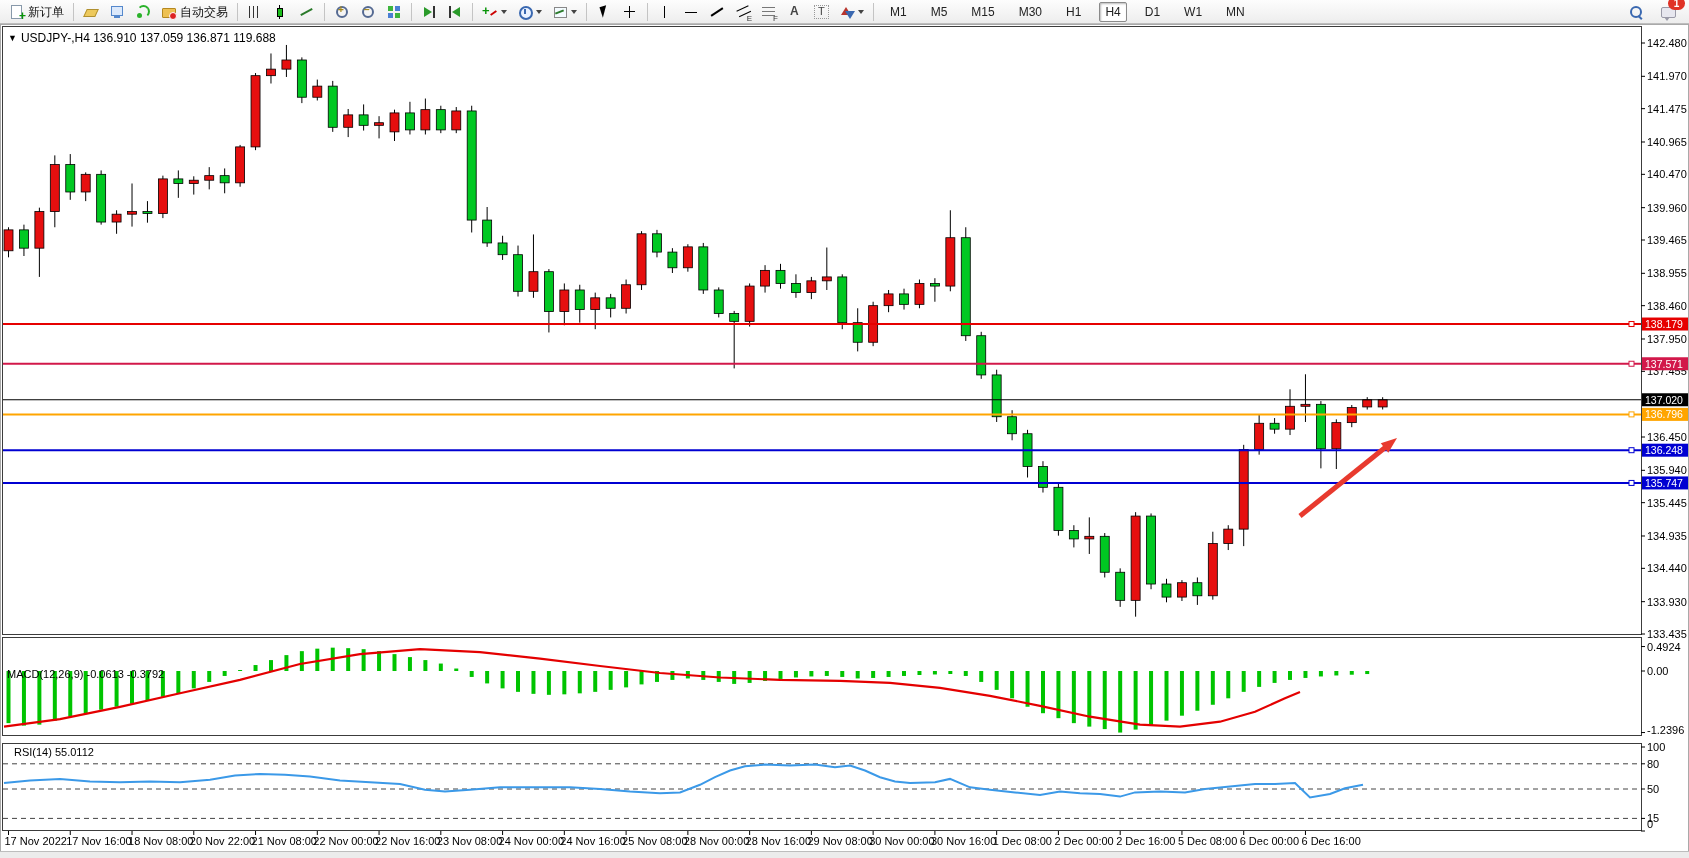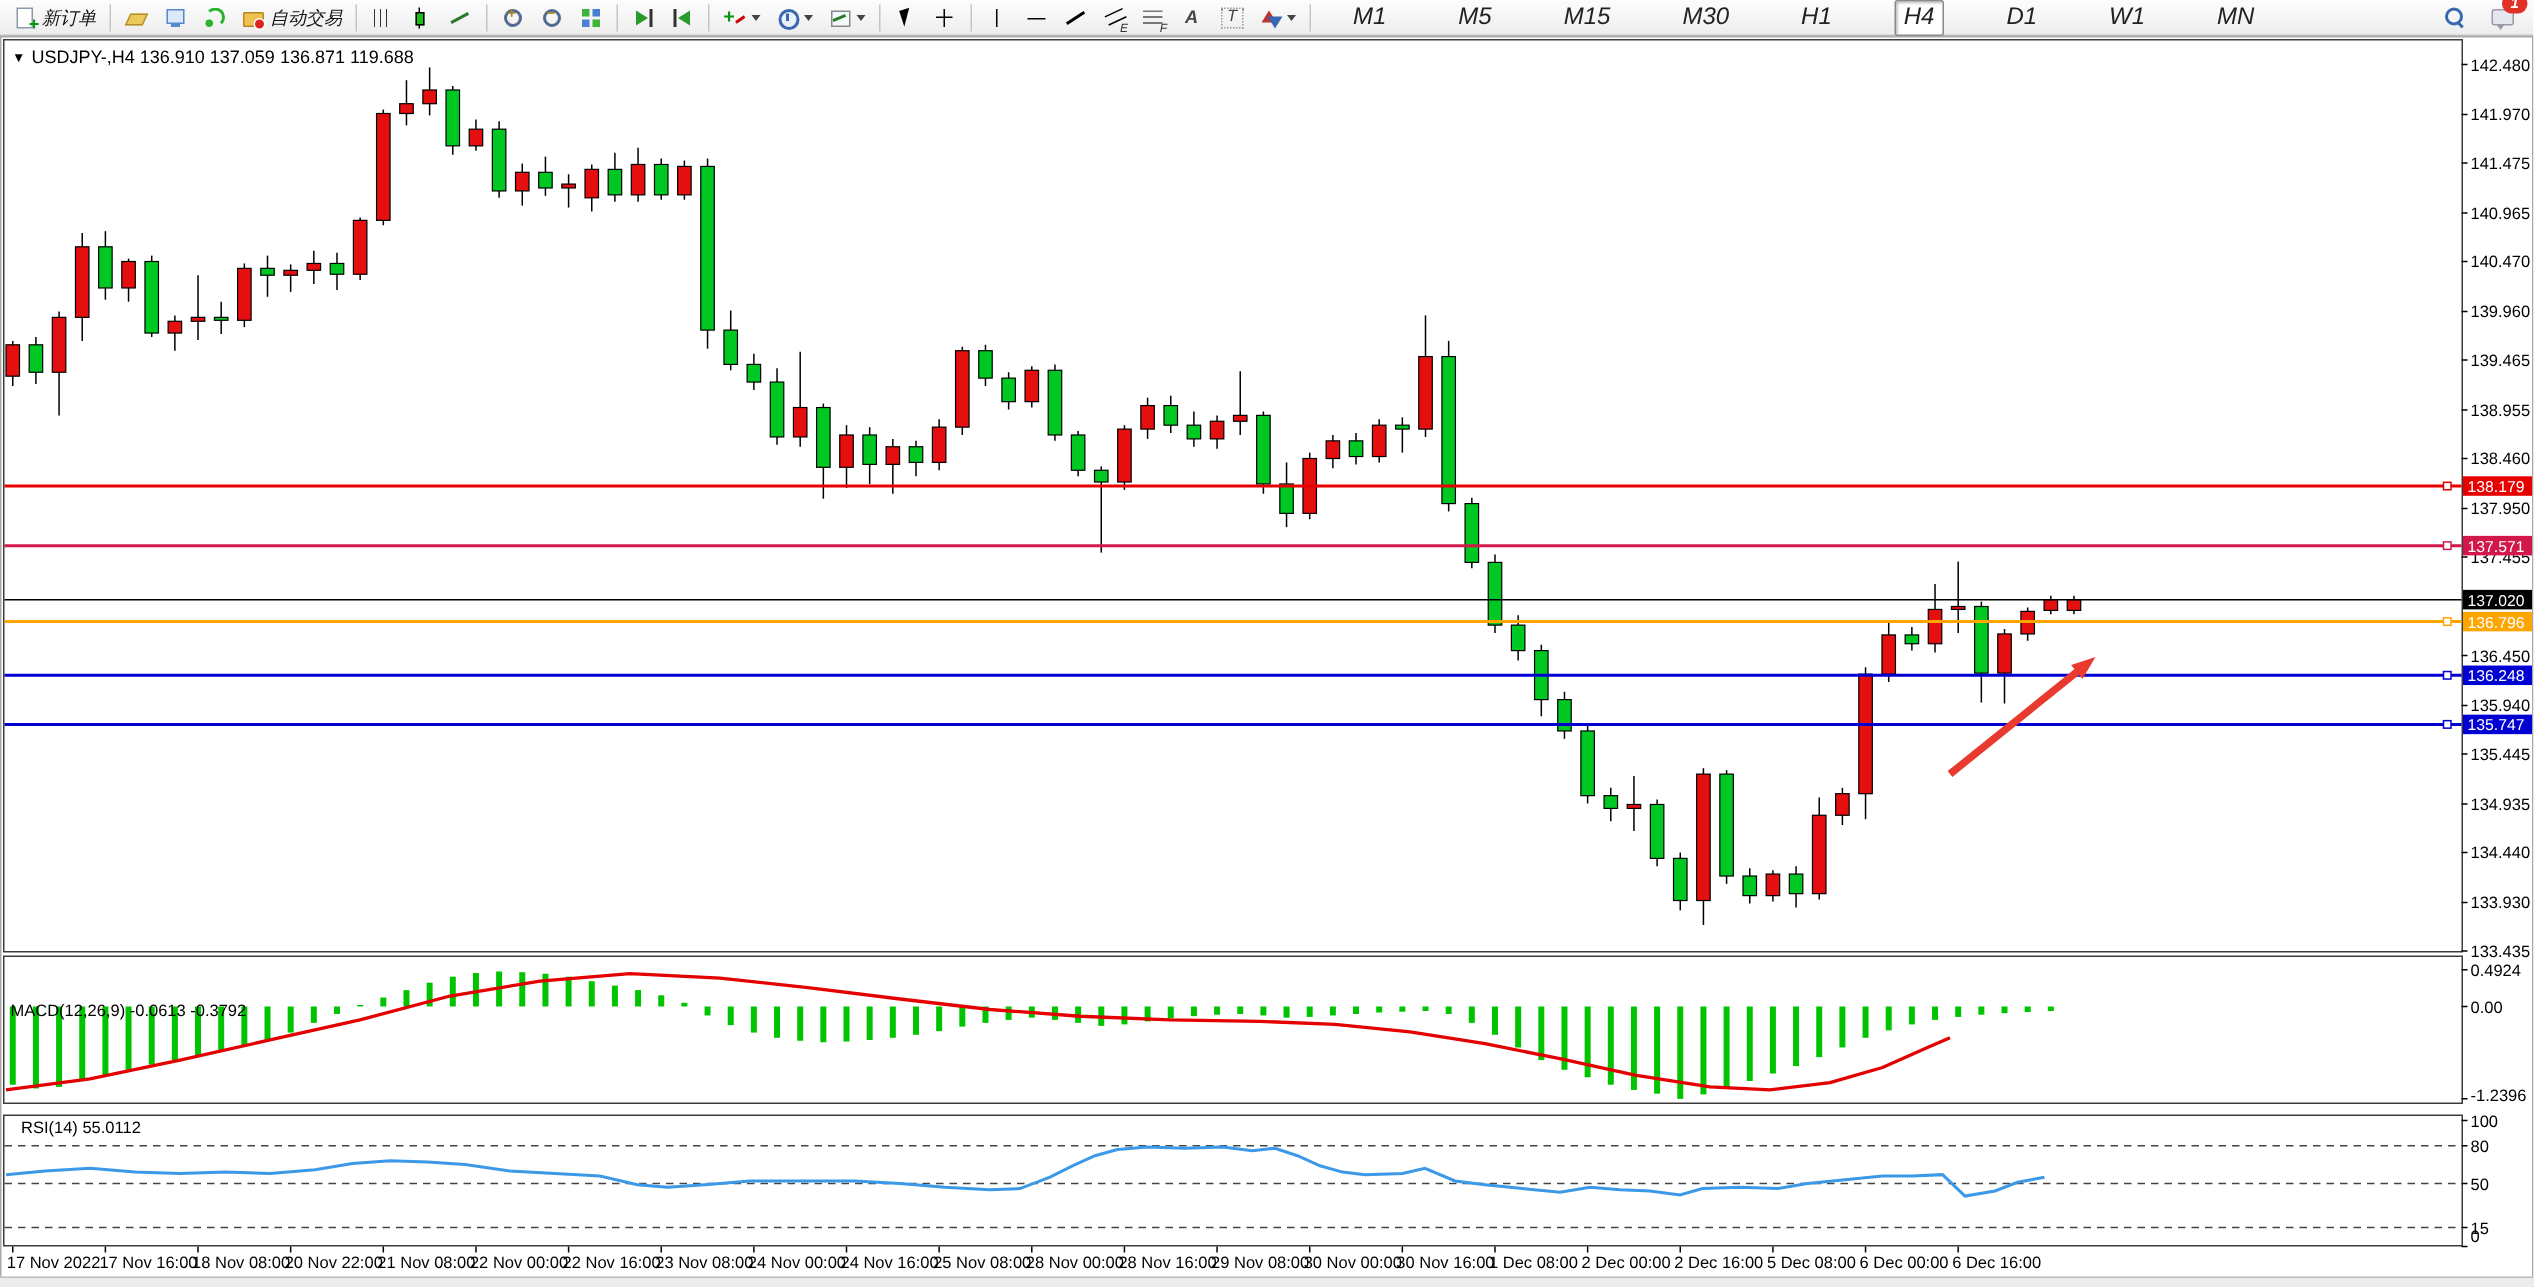--- a/index.html
+++ b/index.html
@@ -1,27 +1,27 @@
 <!DOCTYPE html>
 <html><head>
 <meta charset="utf-8">
 <style>
   html,body{margin:0;padding:0;background:#fff;width:1689px;height:858px;overflow:hidden;
     font-family:"Liberation Sans",sans-serif;position:relative;}
   
   .toolbar{position:absolute;left:0;top:0;width:1689px;height:24px;
     background:linear-gradient(#fdfdfd,#ededed);border-bottom:1px solid #bdbdbd;
-    display:flex;align-items:flex-start;padding:0 4px;box-sizing:border-box;z-index:5;font-style:italic;}
+    display:flex;align-items:flex-end;padding:0 4px;box-sizing:border-box;z-index:5;}
   .tbtn{display:inline-flex;align-items:center;height:20px;padding:0 3px;margin:0 1px;
     border:1px solid transparent;border-radius:2px;cursor:default;}
   .tbtn .lbl{font-size:12px;color:#111;margin-left:3px;white-space:nowrap;}
   .sep{width:1px;height:18px;background:#c4c4c4;margin:0 4px;flex:0 0 auto;}
   .caret{width:0;height:0;border-left:3px solid transparent;border-right:3px solid transparent;
     border-top:4px solid #444;margin-left:3px;}
-  .tf{font-size:16px;color:#222;padding:2px 5px;margin:0 18px;border:1px solid transparent;border-radius:2px;}
+  .tf{font-size:12px;color:#222;padding:2px 5px;margin:0 6px;border:1px solid transparent;border-radius:2px;}
   .tf.active{background:#fff;border:1px solid #8a8a8a;box-shadow:inset 1px 1px 2px #bbb;}
   .tb-right{margin-left:auto;display:flex;align-items:center;gap:6px;padding-right:4px;}
   .badge{min-width:13px;height:13px;background:#e03226;color:#fff;font-size:10px;font-weight:bold;
     border-radius:8px;display:inline-flex;align-items:center;justify-content:center;
     position:absolute;right:-6px;top:-5px;padding:0 2px;}
   
   .ic{width:16px;height:16px;position:relative;display:inline-block;flex:0 0 auto;}
   .ic::before,.ic::after{position:absolute;content:"";}
   .ic-docplus::before{left:2px;top:1px;width:9px;height:12px;background:#fff;border:1px solid #8899aa;}
   .ic-docplus::after{content:"+";right:-1px;bottom:-3px;color:#089408;font-weight:bold;font-size:12px;}

